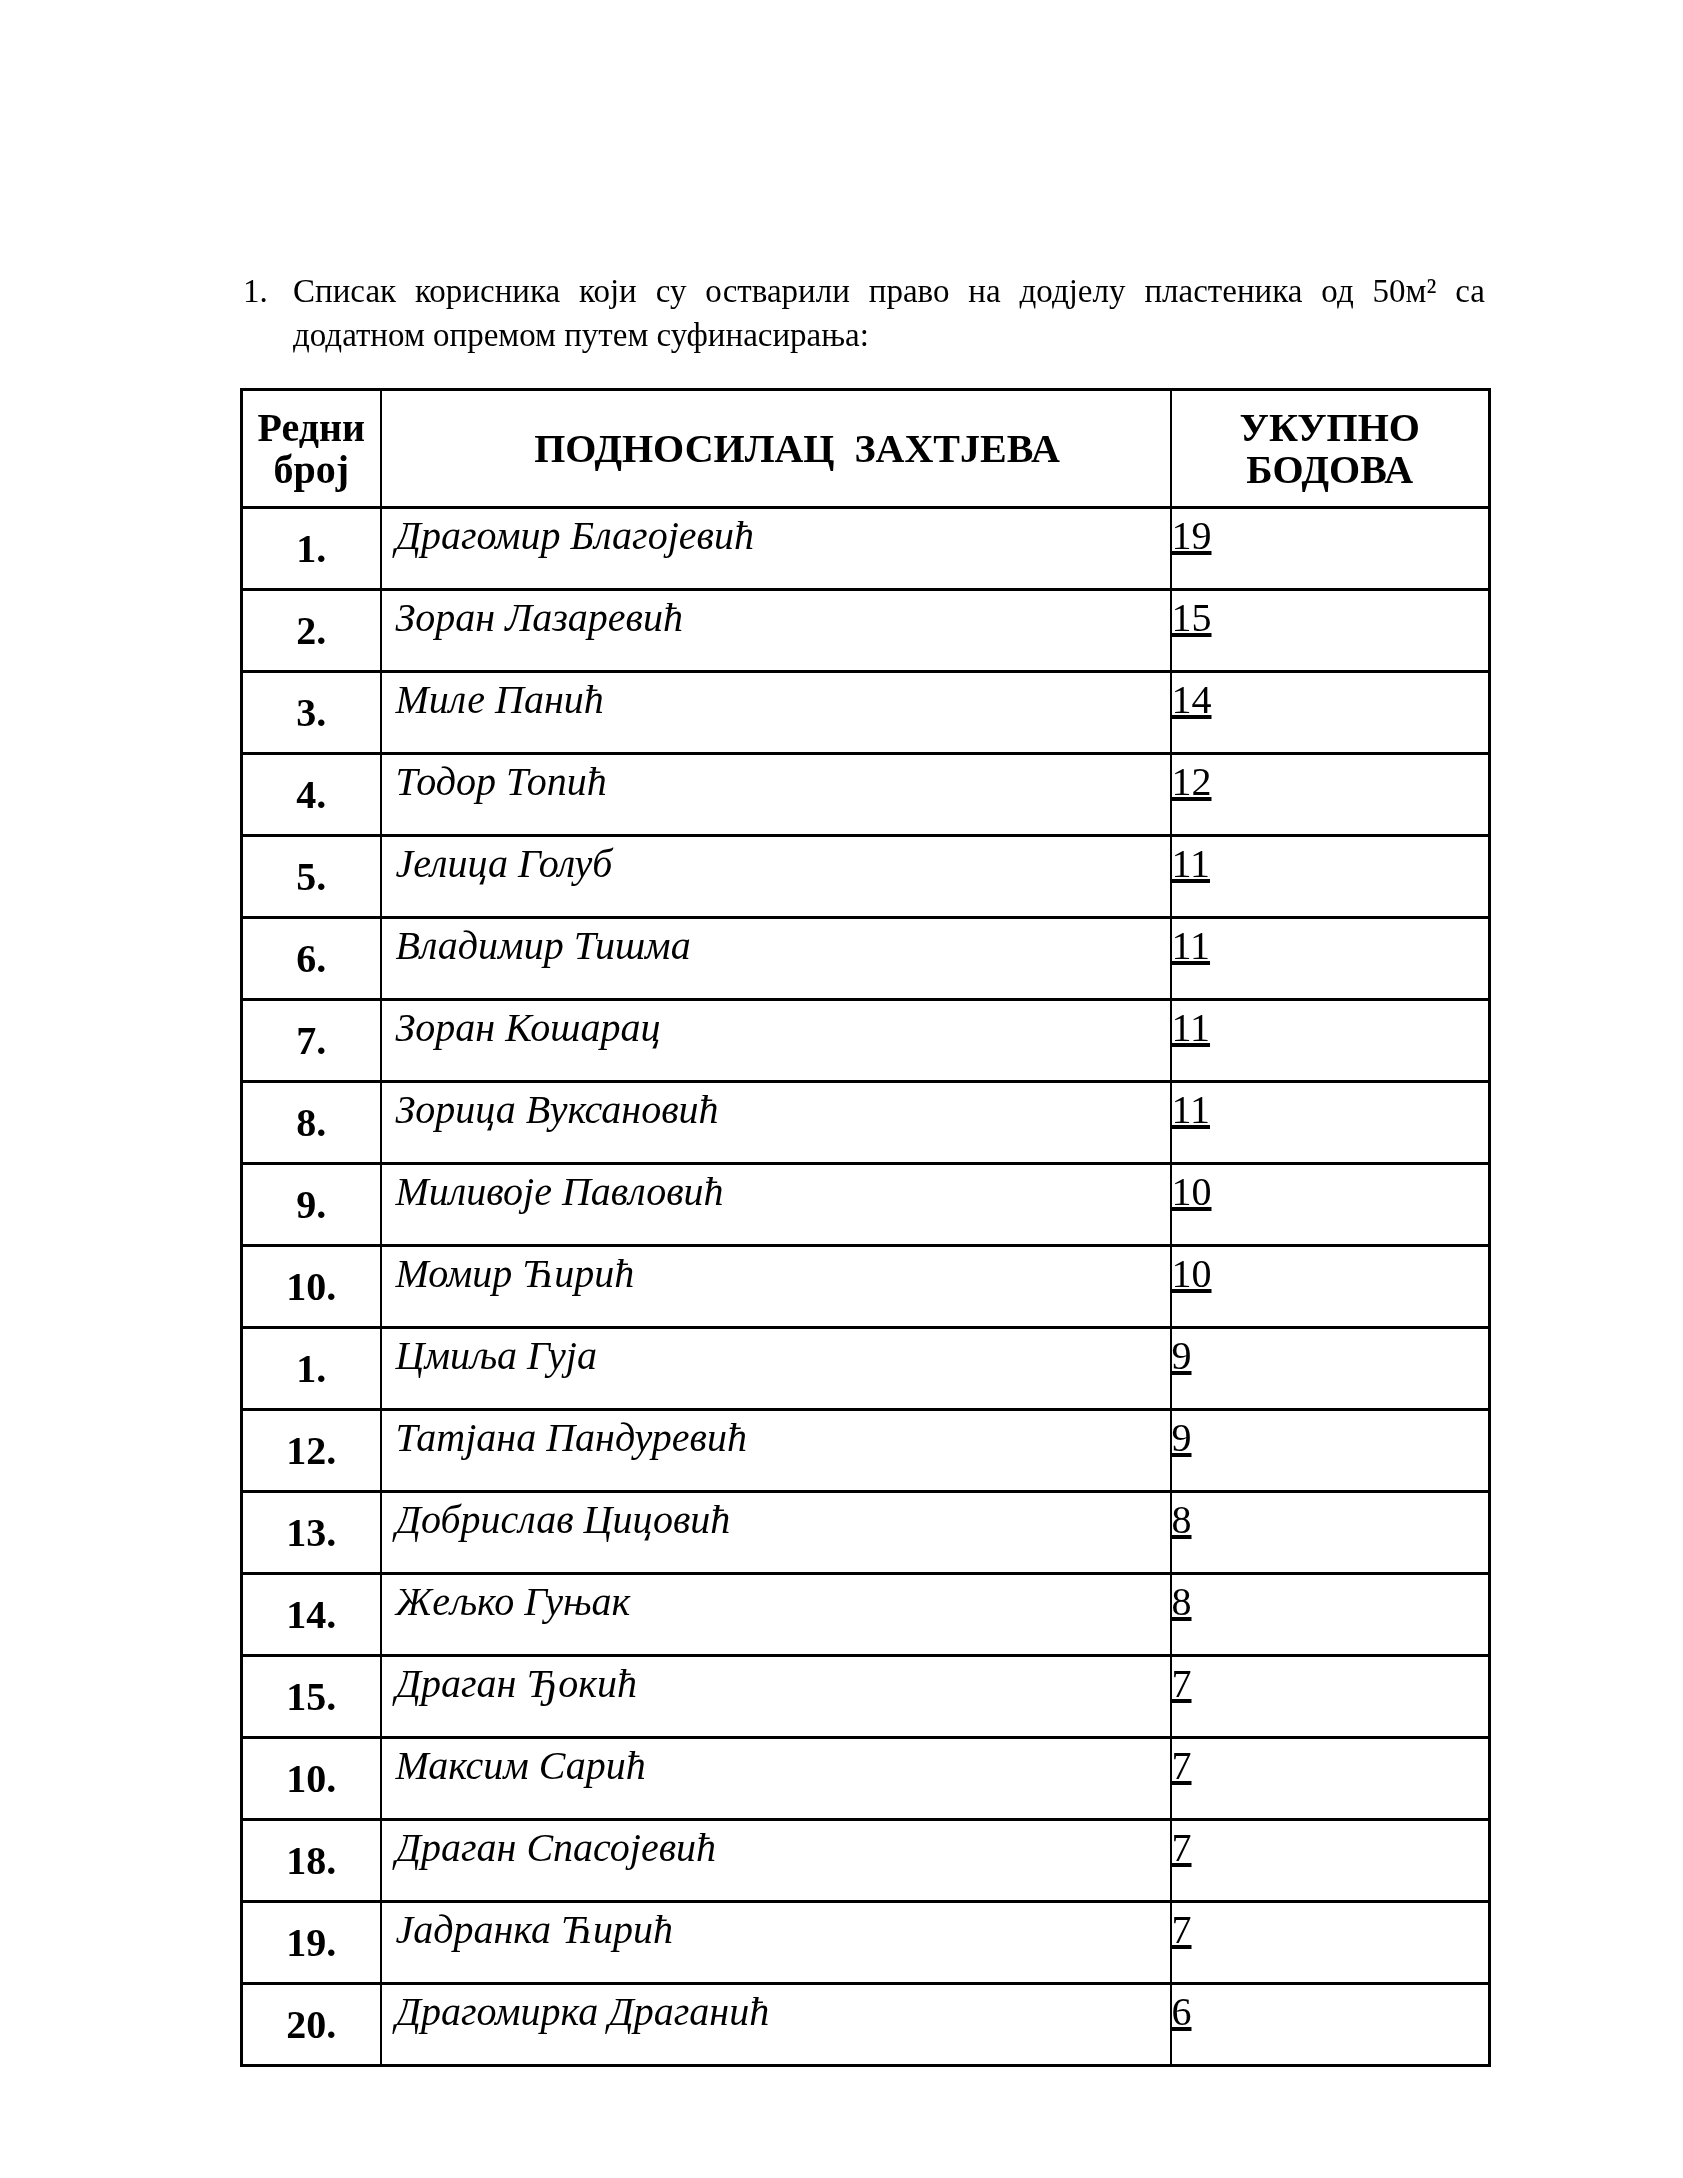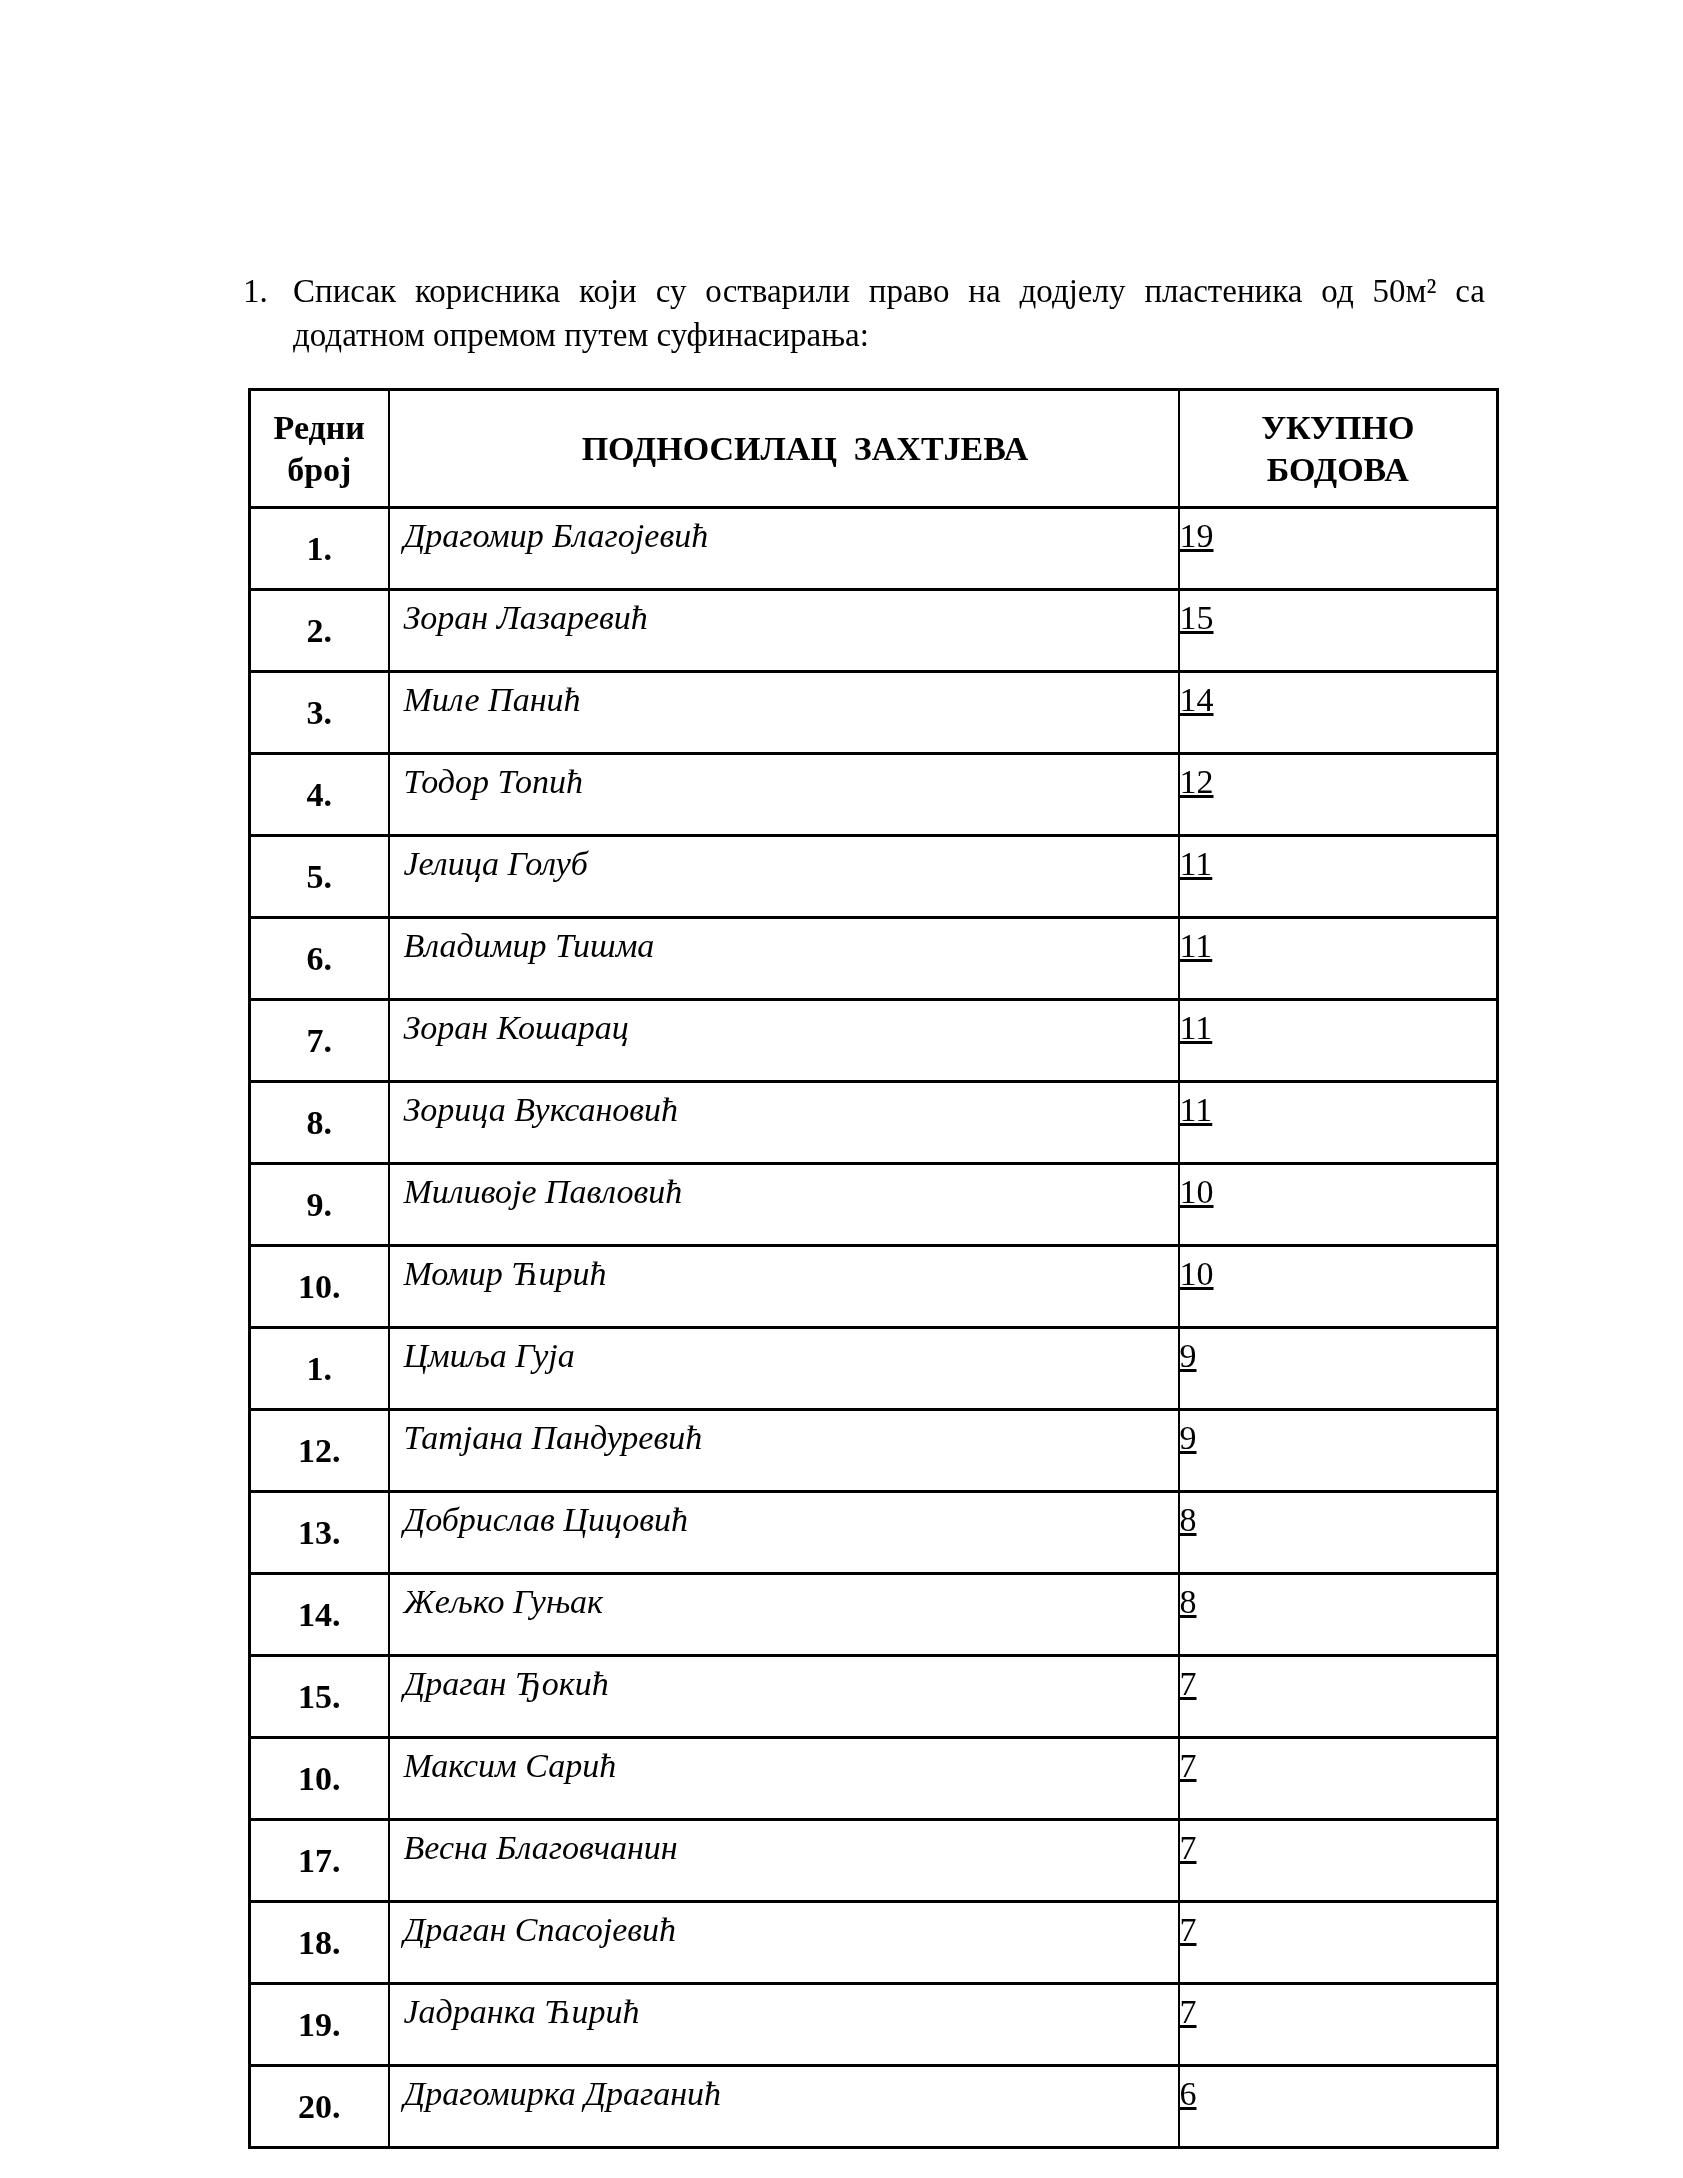--- a/index.html
+++ b/index.html
@@ -26,26 +26,26 @@
     flex: 0 0 50px;
   }
   .heading-body { flex: 1 1 auto; width: 1193px; }
   .heading-line1 {
     text-align: justify;
     text-align-last: justify;
   }
   .heading-line2 { text-align: left; }
   table.list {
     position: absolute;
-    left: 248px;
+    left: 240px;
     top: 388px;
     width: 1247px;
     border-collapse: collapse;
     table-layout: fixed;
-    font-size: 34px;
+    font-size: 40px;
   }
   table.list, table.list th, table.list td {
     border: 2px solid #000;
   }
   table.list { border-width: 3px; }
   table.list th, table.list td {
     border-top-width: 3px;
     border-bottom-width: 3px;
   }
   col.w1 { width: 139px; }
@@ -205,25 +205,20 @@
       <td class="c2">Драган Ђокић</td>
       <td class="c3">7</td>
     </tr>
 
     <tr>
       <td class="c1">10.</td>
       <td class="c2">Максим Сарић</td>
       <td class="c3">7</td>
     </tr>
 
-    <tr>
-      <td class="c1">17.</td>
-      <td class="c2">Весна Благовчанин</td>
-      <td class="c3">7</td>
-    </tr>
 
     <tr>
       <td class="c1">18.</td>
       <td class="c2">Драган Спасојевић</td>
       <td class="c3">7</td>
     </tr>
 
     <tr>
       <td class="c1">19.</td>
       <td class="c2">Јадранка Ћирић</td>

